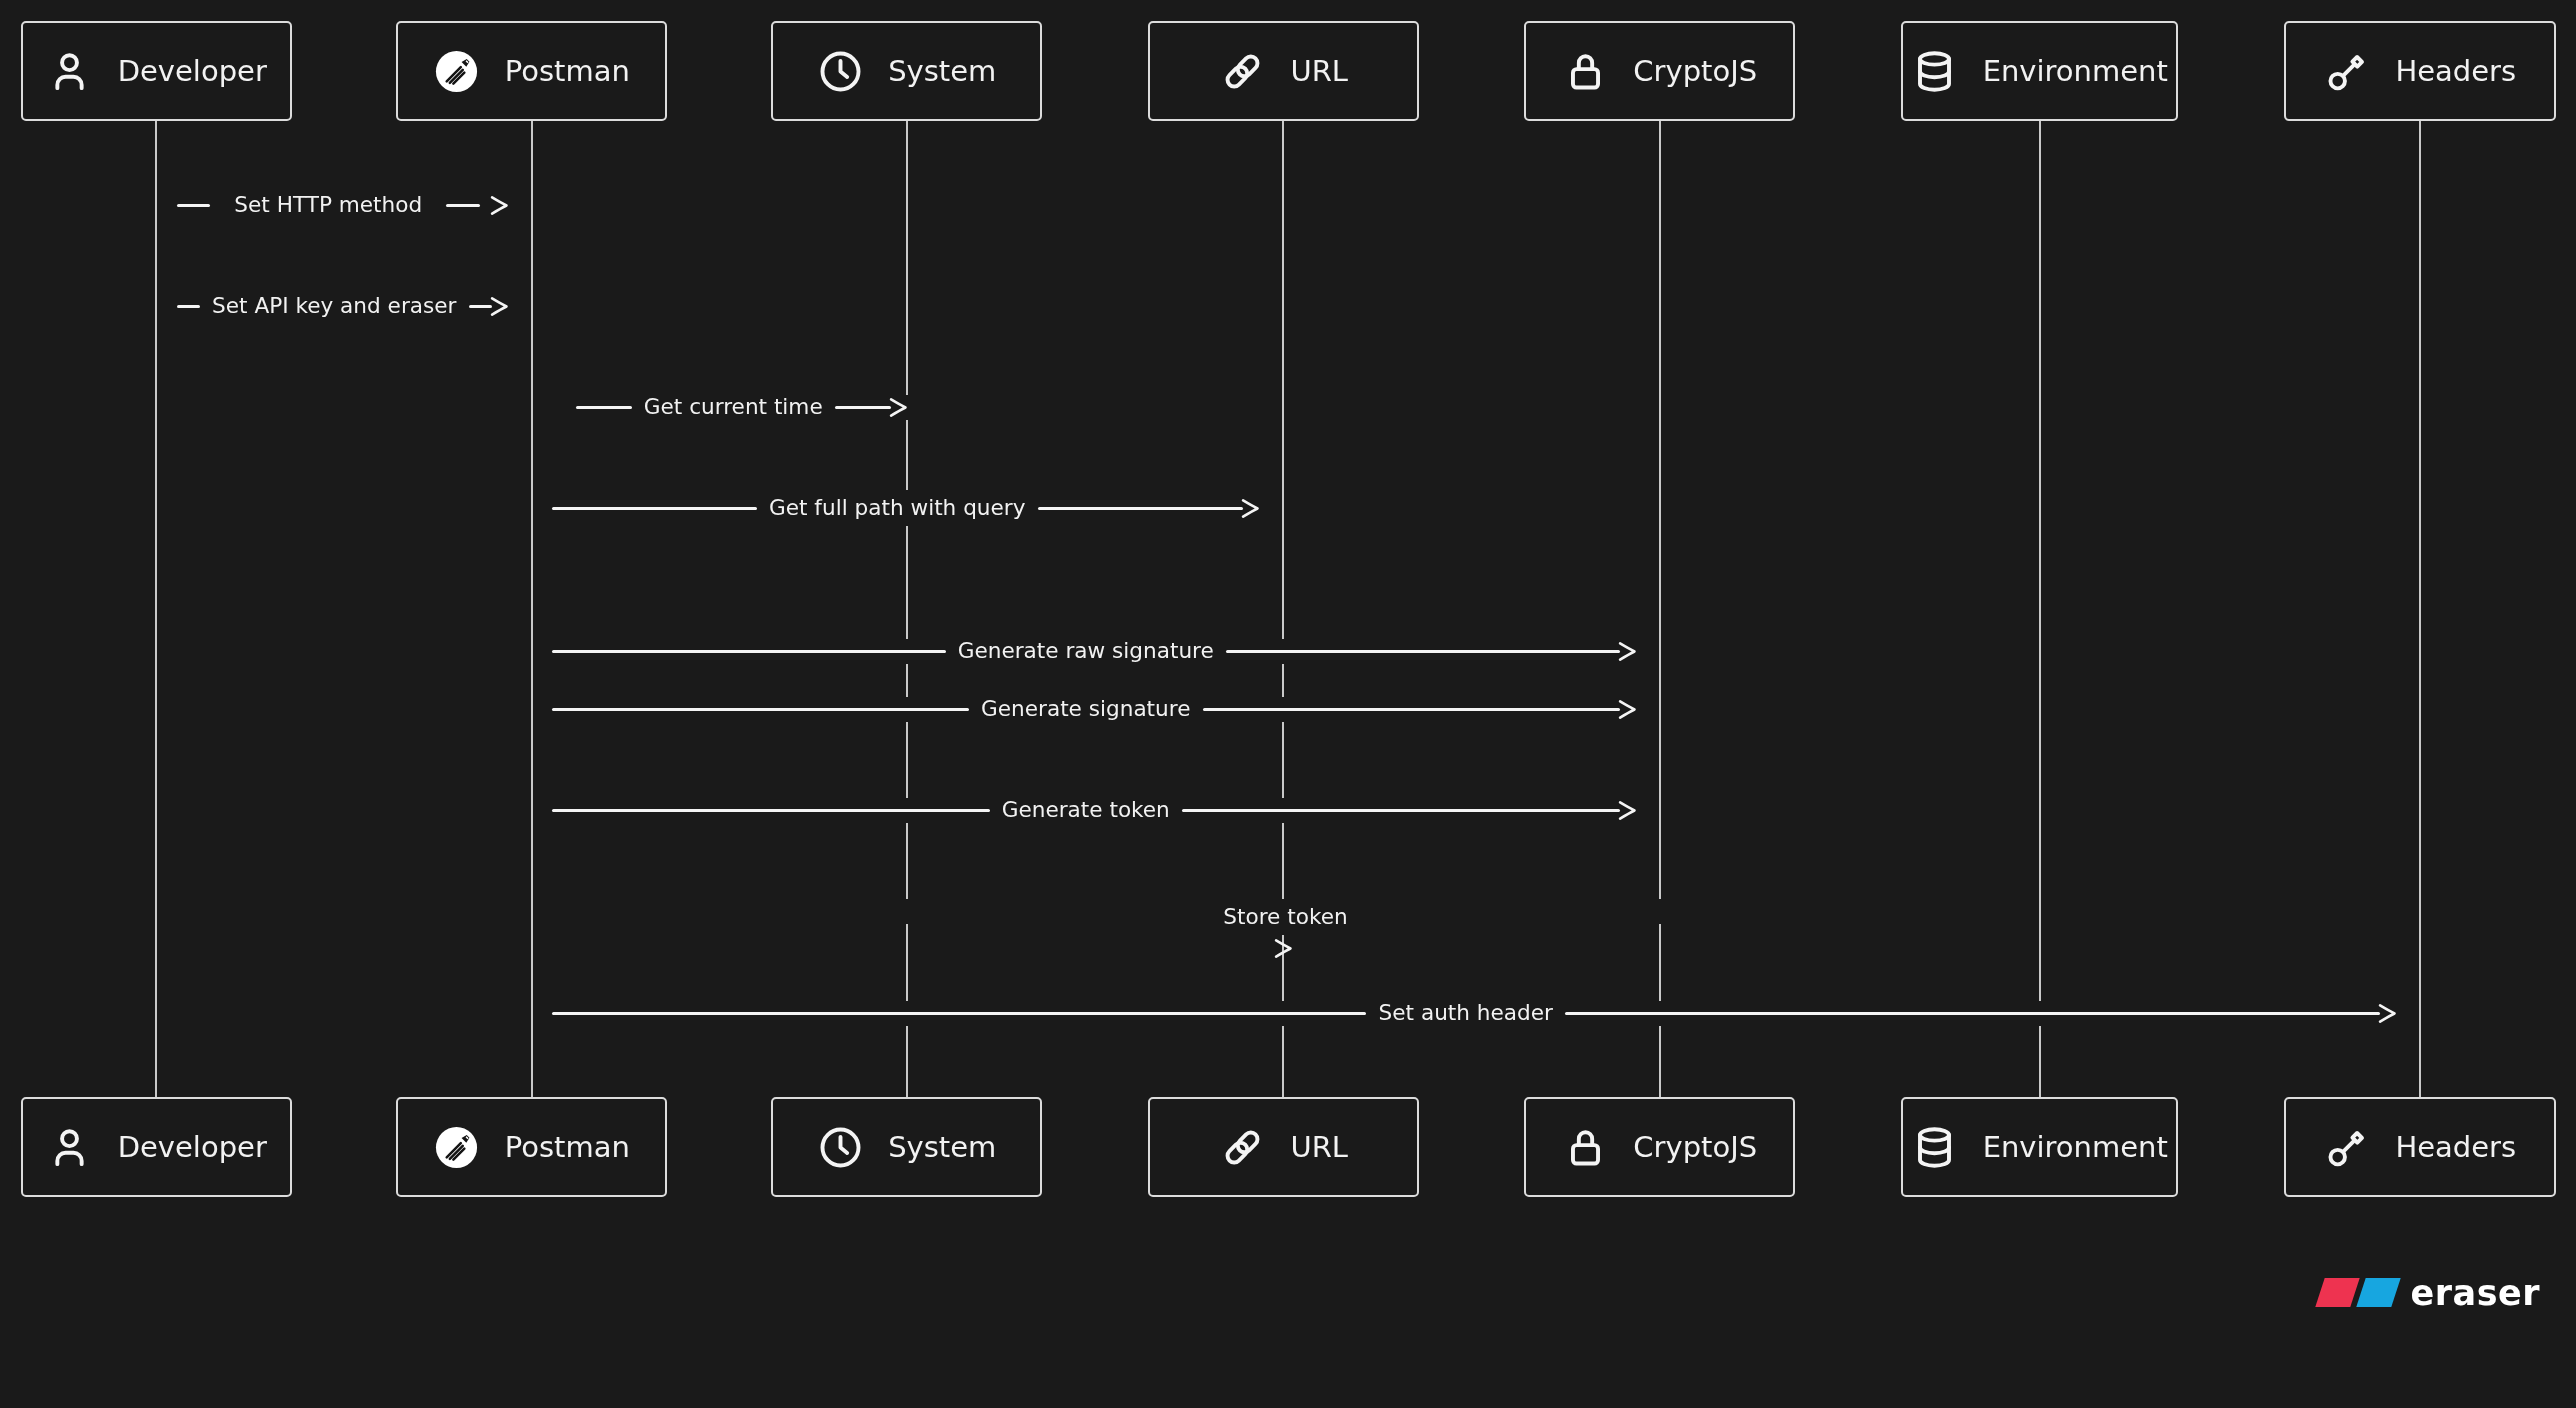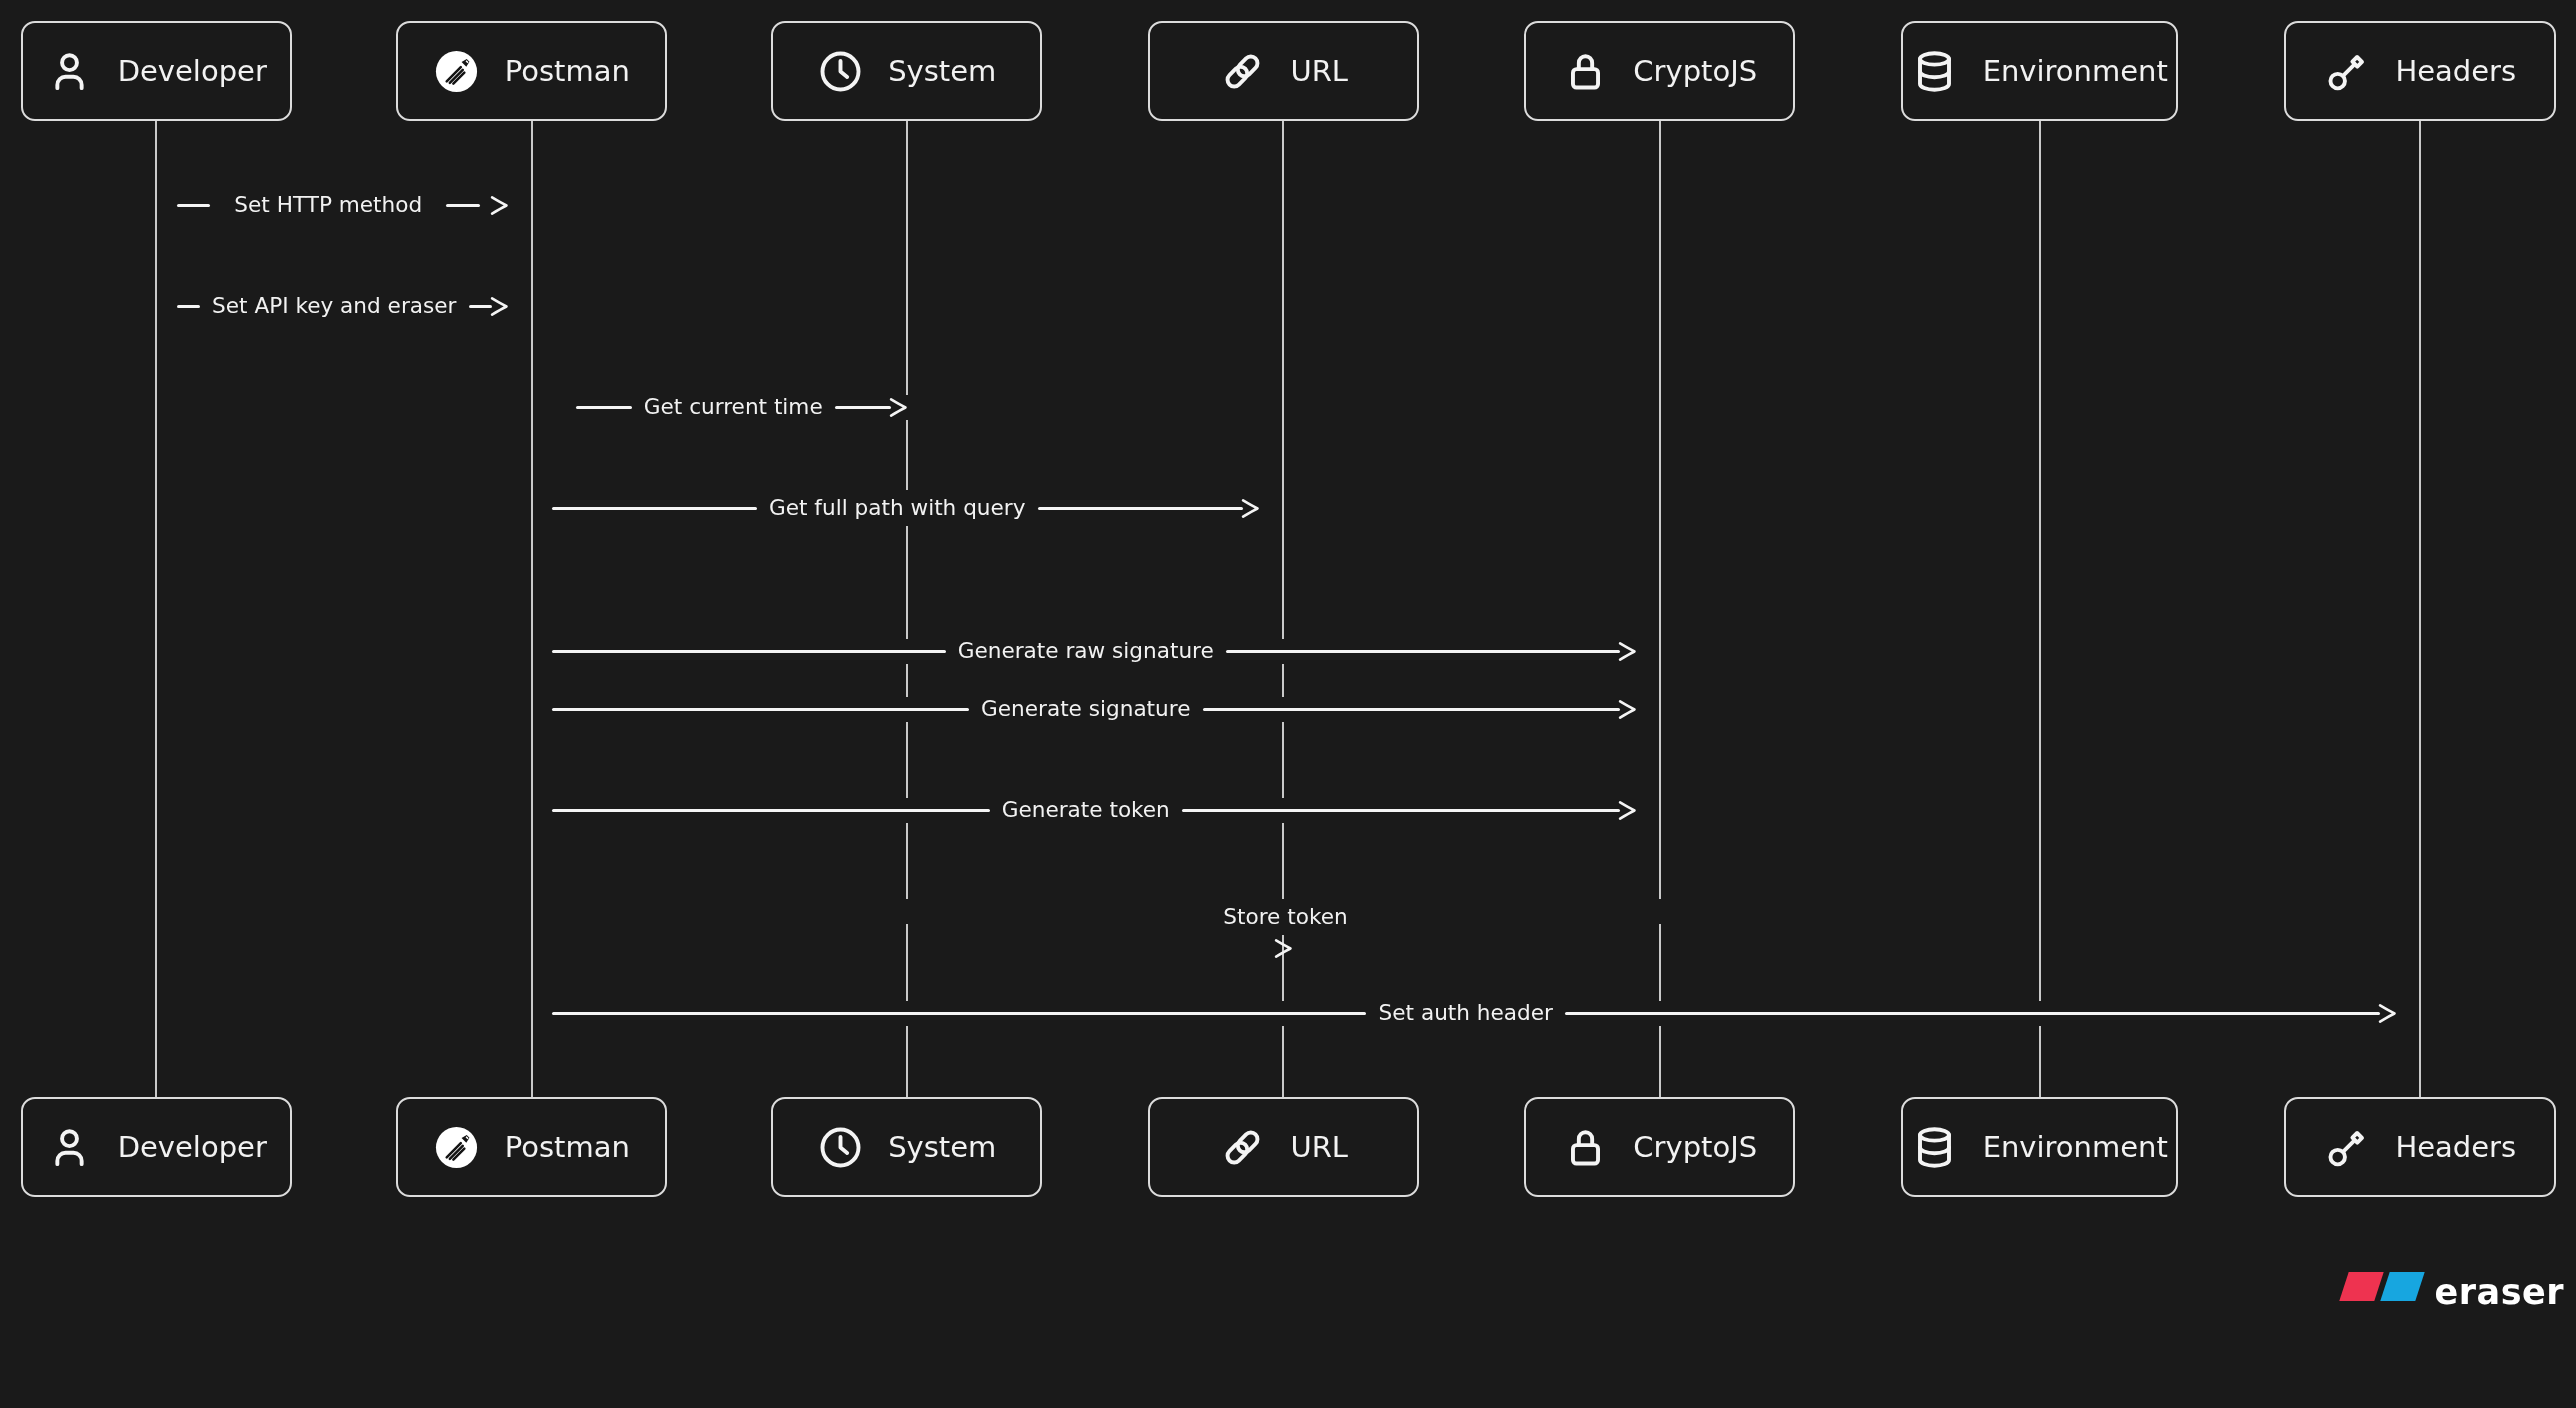--- a/index.html
+++ b/index.html
@@ -16,21 +16,21 @@
     width:2576px;height:1408px;
     background:var(--bg);
     font-family:"DejaVu Sans","Liberation Sans",sans-serif;
     overflow:hidden;
   }
   
   .actor{
     position:absolute;
     height:100px;
     border:2.4px solid var(--outline);
-    border-radius:14px;
+    border-radius:5px;
     background:var(--bg);
     display:flex;align-items:center;justify-content:center;
     gap:24.5px;
     color:var(--text);
     font-size:29px;
     z-index:3;
   }
   .actor-icon{display:flex;align-items:center;}
   .actor-icon svg{width:47px;height:47px;display:block;}
   .actor-label{white-space:nowrap;}
@@ -59,22 +59,22 @@
     line-height:36px;height:36px;
     padding:0 12.2px;
     white-space:nowrap;
     background:var(--bg);      
   }
   .chevron{width:27px;height:27px;flex:0 0 auto;margin-left:-7.5px;}
   .chevron path{fill:none;stroke:var(--arrow);stroke-width:2.9;stroke-linecap:round;stroke-linejoin:round;}
   
   #watermark{
     position:absolute;
-    top:1272px;right:12px;height:41px;
-    display:flex;align-items:flex-start;
+    top:1272px;right:36px;height:41px;
+    display:flex;align-items:center;
     z-index:4;
   }
   .wm-shape{width:35px;height:29px;transform:skewX(-18deg);display:inline-block;}
   .wm-shape.red{margin-right:5.6px;}
   .wm-text{
     color:#ffffff;
     font-size:35px;
     font-weight:bold;
     margin-left:15px;
     letter-spacing:0.5px;

